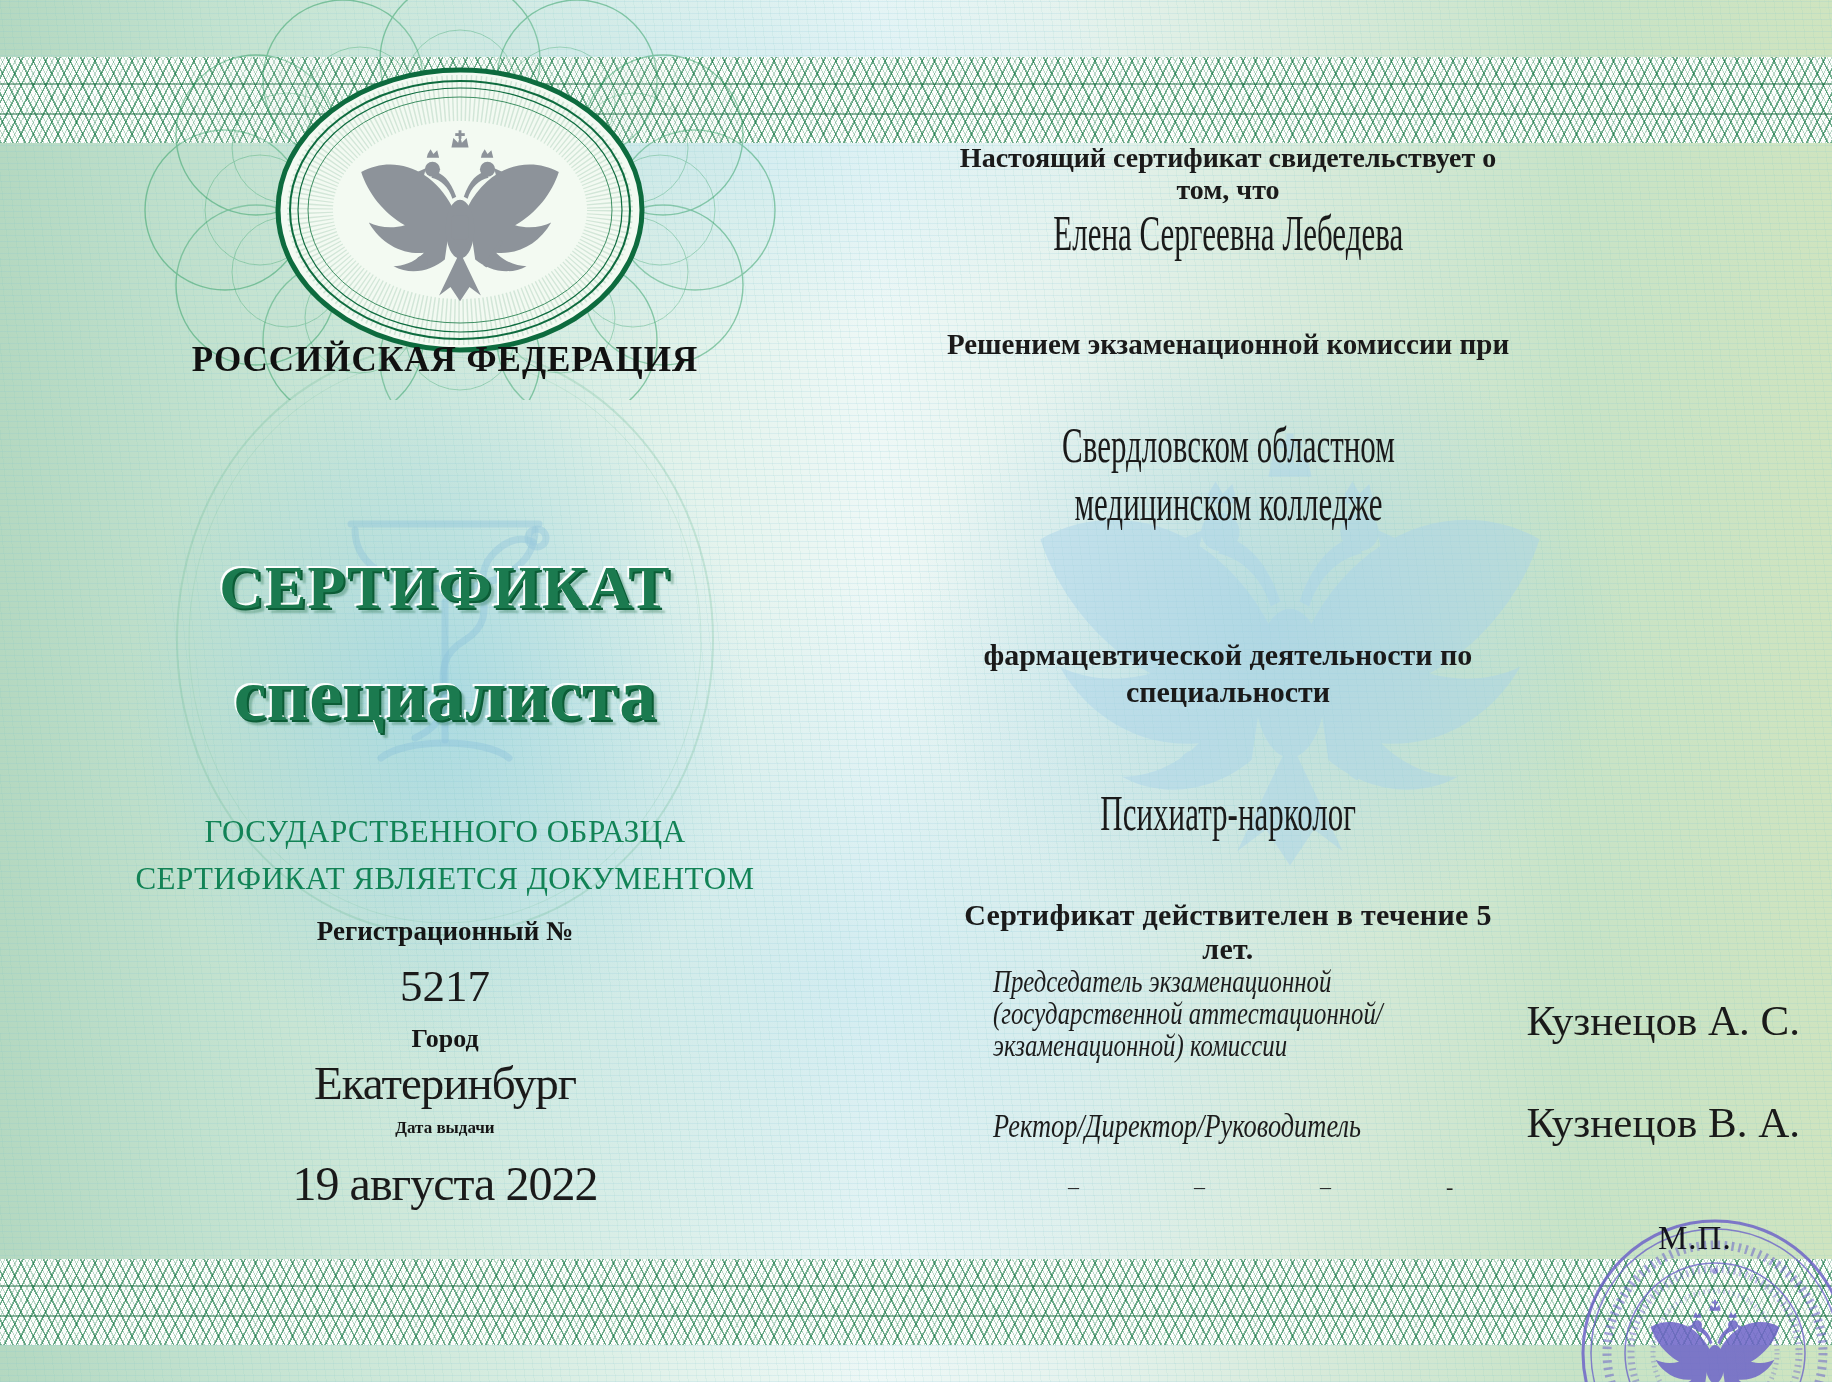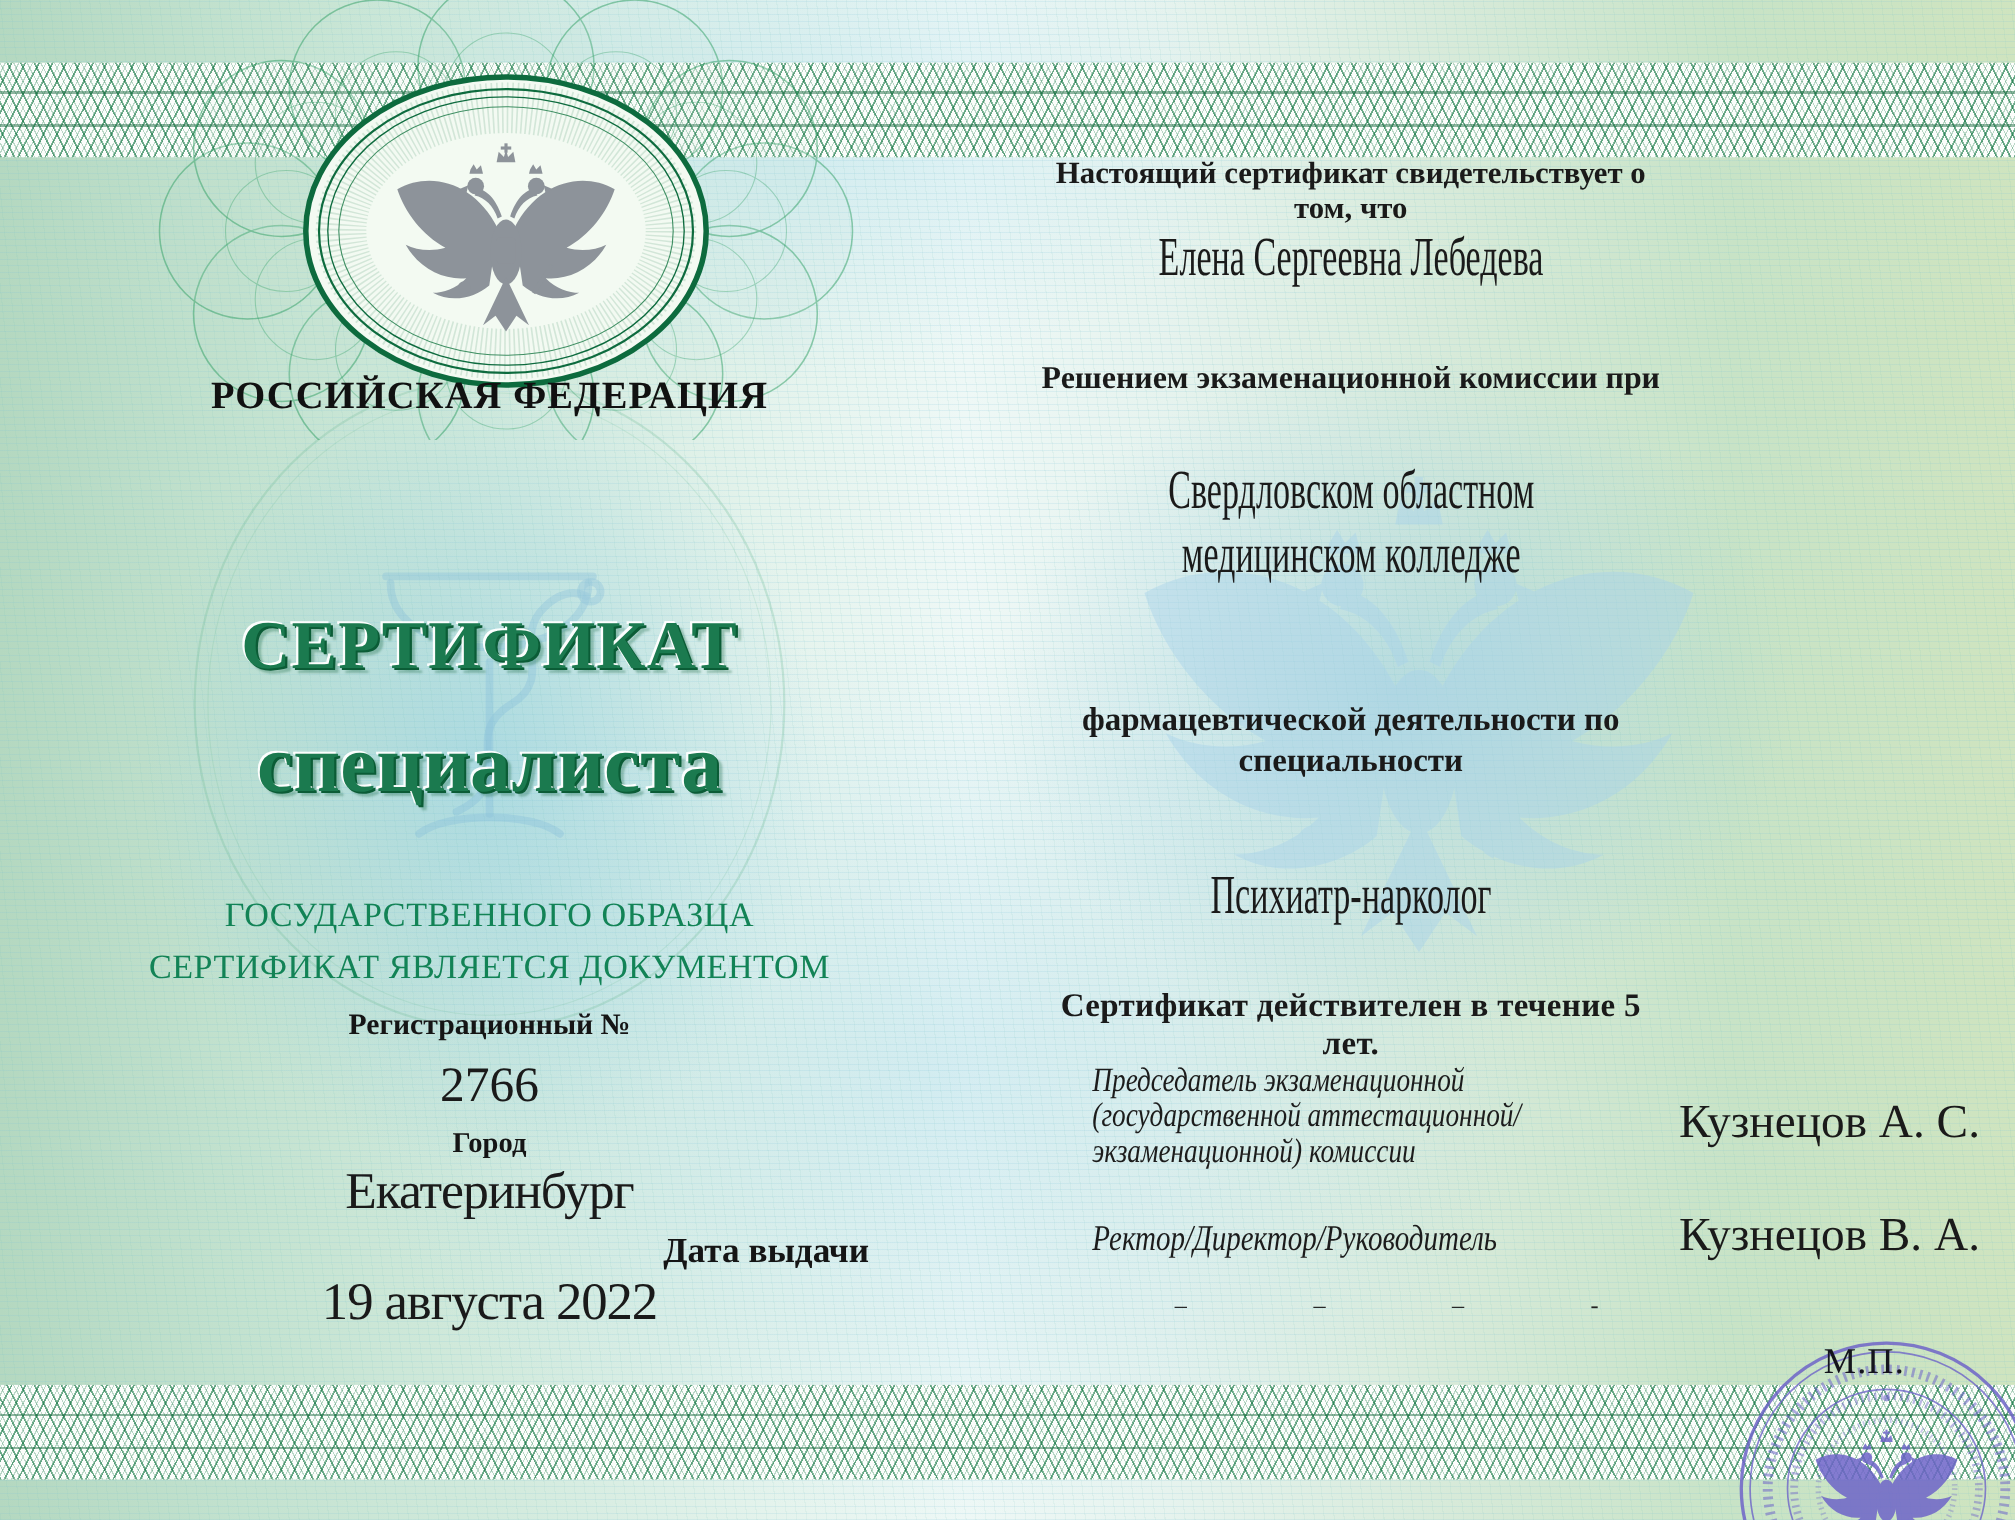--- a/index.html
+++ b/index.html
@@ -54,21 +54,21 @@
   .subtitle{
     top:658px;font-size:74px;font-weight:bold;color:#1b7a4f;line-height:1;
     text-shadow:-2px -2px 0 rgba(255,255,255,.95), 2px 2px 0 #0b5c36, 5px 5px 2px rgba(11,92,54,.30);
   }
   .official{top:808px;font-size:31px;color:#128356;line-height:47px;letter-spacing:.5px;}
   .small-label{font-size:27px;font-weight:bold;color:#151515;}
   .reg-label{top:916px;}
   .reg-number{top:960px;font-size:45px;}
   .city-label{top:1024px;font-size:26px;}
   .city-value{top:1056px;font-size:47px;letter-spacing:-1px;}
-  .date-label{top:1118px;font-size:32px;text-align:right;}
+  .date-label{top:1118px;font-size:17px;}
   .date-value{top:1156px;font-size:48px;letter-spacing:-1px;}
   .intro{top:142px;font-size:28px;font-weight:bold;}
   .holder{top:204px;font-size:50px;white-space:nowrap;}
   .decision{top:328px;font-size:29px;font-weight:bold;}
   .inst1{top:416px;font-size:50px;white-space:nowrap;}
   .inst2{top:474px;font-size:50px;white-space:nowrap;}
   .narrow{display:inline-block;transform:scaleX(.62);transform-origin:center;}
   .admission{top:636px;font-size:30px;font-weight:bold;line-height:37px;}
   .wsp{word-spacing:7px;}
   .specialty{top:784px;font-size:50px;white-space:nowrap;}
@@ -176,21 +176,21 @@
 </svg>
 
 <div class="abs lcol country">РОССИЙСКАЯ ФЕДЕРАЦИЯ</div>
 <div class="abs lcol title">СЕРТИФИКАТ</div>
 <div class="abs lcol subtitle">специалиста</div>
 <div class="abs lcol official">
   <div>ГОСУДАРСТВЕННОГО  ОБРАЗЦА</div>
   <div>СЕРТИФИКАТ ЯВЛЯЕТСЯ ДОКУМЕНТОМ</div>
 </div>
 <div class="abs lcol small-label reg-label">Регистрационный №</div>
-<div class="abs lcol reg-number">2766</div>
+<div class="abs lcol reg-number">5217</div>
 <div class="abs lcol small-label city-label">Город</div>
 <div class="abs lcol city-value">Екатеринбург</div>
 <div class="abs lcol small-label date-label">Дата выдачи</div>
 <div class="abs lcol date-value">19 августа 2022</div>
 
 <div class="abs rcol intro">Настоящий сертификат свидетельствует о том, что</div>
 <div class="abs rcol holder"><span class="narrow">Елена Сергеевна Лебедева</span></div>
 <div class="abs rcol decision">Решением экзаменационной комиссии при</div>
 <div class="abs rcol inst1"><span class="narrow">Свердловском областном</span></div>
 <div class="abs rcol inst2"><span class="narrow">медицинском колледже</span></div>

